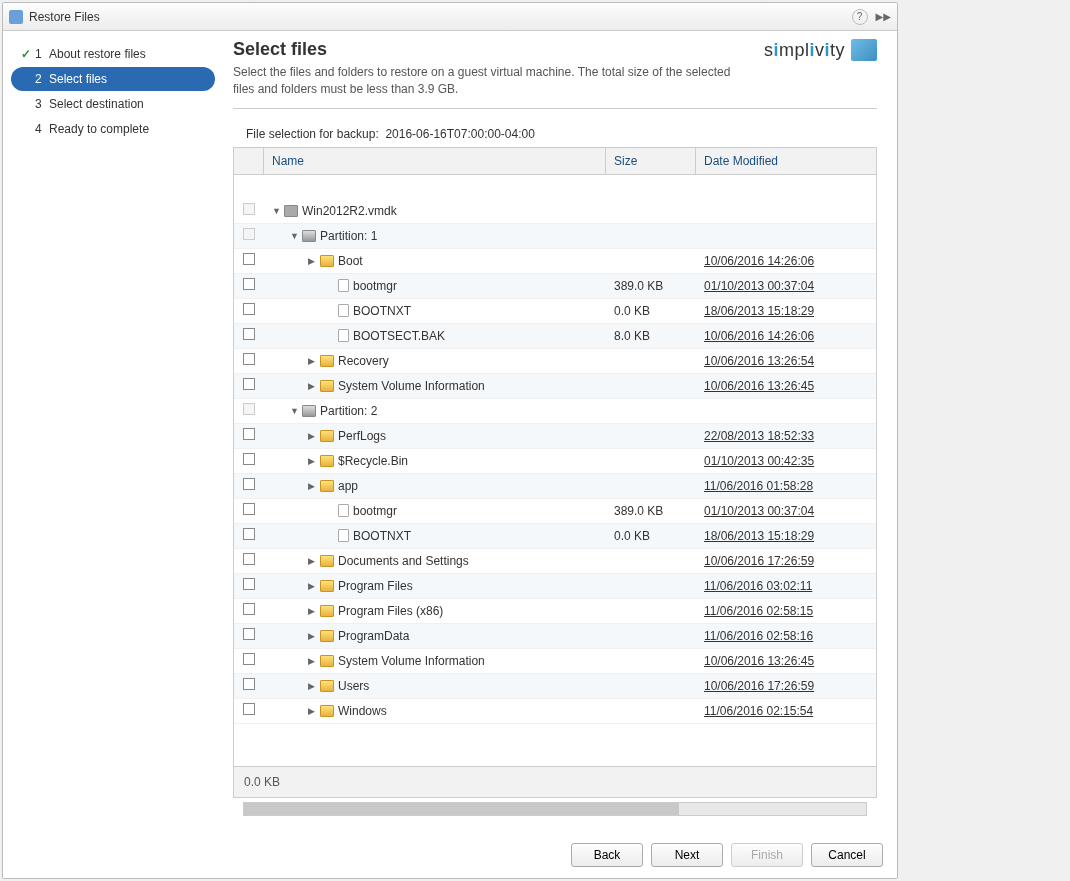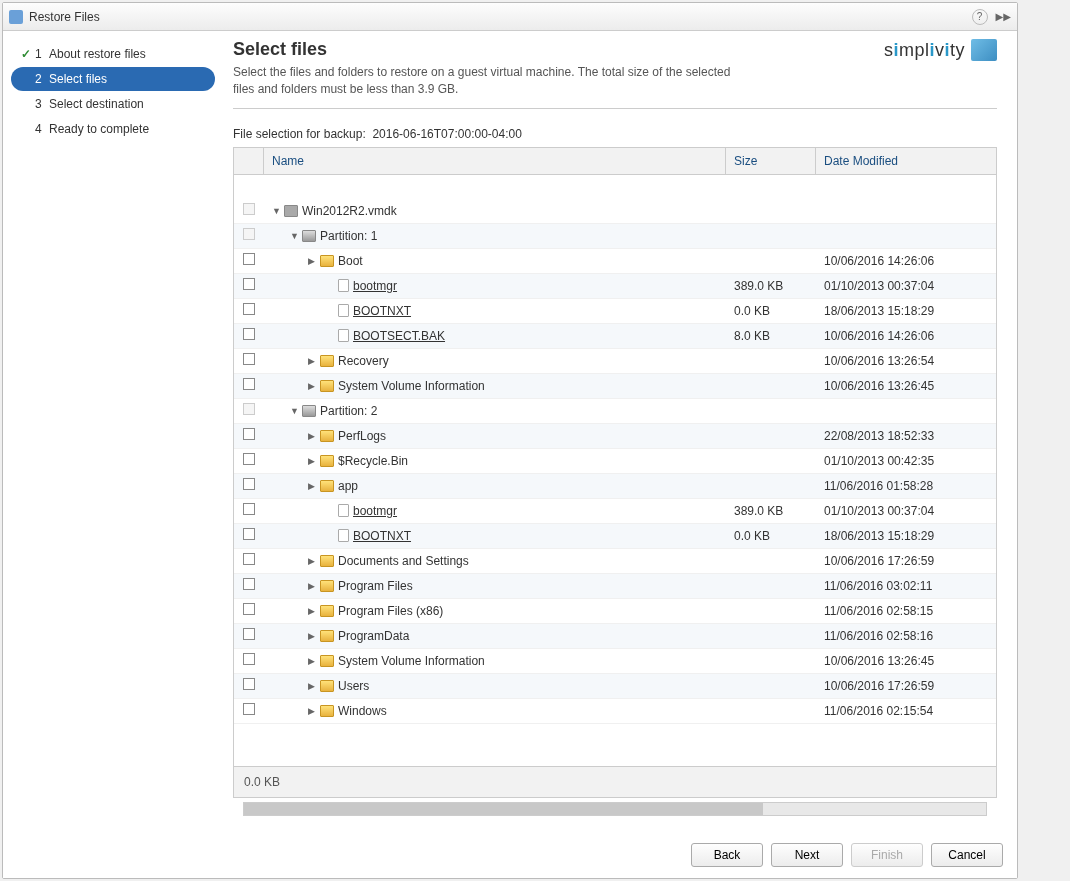--- a/index.html
+++ b/index.html
@@ -6,21 +6,21 @@
 body {
   font-family: Arial, Helvetica, sans-serif;
   font-size: 12px;
   color: #333;
   background: #f0f0f0;
   width: 1070px;
   height: 881px;
   overflow: hidden;
 }
 .dialog {
-  width: 1016px;
+  width: 896px;
   height: 877px;
   margin: 2px;
   background: #fff;
   border: 1px solid #bbb;
   border-radius: 2px;
   display: flex;
   flex-direction: column;
 }
 .titlebar {
   height: 28px;
@@ -126,20 +126,21 @@
   border-radius: 2px;
 }
 .hr {
   border: none;
   border-top: 1px solid #ccc;
   margin: 10px 0 18px 0;
 }
 .backup-line {
   font-size: 12px;
   margin-bottom: 6px;
+  margin-left: 13px;
 }
 .table-wrap {
   border: 1px solid #ccc;
   flex: 1;
   display: flex;
   flex-direction: column;
   overflow: hidden;
   gap: 24px;
 }
 .thead {
@@ -167,31 +168,31 @@
   align-items: center;
   border-bottom: 1px solid #f0f0f0;
   height: 25px;
   font-size: 12px;
 }
 .row:nth-child(even) { background: #f5f8fb; }
 .cell { padding: 0 8px; }
 .cell.chk { width: 30px; text-align: center; }
 .cell.name { flex: 1; display: flex; align-items: center; }
 .cell.size { width: 90px; }
-.cell.date { width: 180px; }
+.cell.date { width: 180px; text-decoration: underline; }
 .checkbox {
   width: 12px; height: 12px;
   border: 1px solid #888;
   display: inline-block;
   background: #fff;
 }
 .checkbox.disabled { border-color: #ccc; background: #f5f5f5; }
 .indent-1 { padding-left: 18px; }
 .indent-2 { padding-left: 36px; }
-.indent-3 { padding-left: 54px; text-decoration: underline; }
+.indent-3 { padding-left: 54px; }
 .arrow { display: inline-block; width: 10px; color: #666; font-size: 9px; margin-right: 2px; }
 .icon { display: inline-block; width: 14px; height: 12px; margin-right: 4px; vertical-align: middle; }
 .disk-icon { background: #a9a9a9; border-radius: 1px; border: 1px solid #888; }
 .part-icon { background: linear-gradient(#ddd,#999); border-radius: 1px; border: 1px solid #888; }
 .folder-icon { background: linear-gradient(#ffe27a,#e8b23e); border: 1px solid #c89522; border-radius: 1px; }
 .file-icon { background: #fff; border: 1px solid #aaa; width: 11px; height: 13px; border-radius: 1px; }
 .footer-row {
   background: #f2f2f2;
   border-top: 1px solid #ccc;
   padding: 8px 10px;

